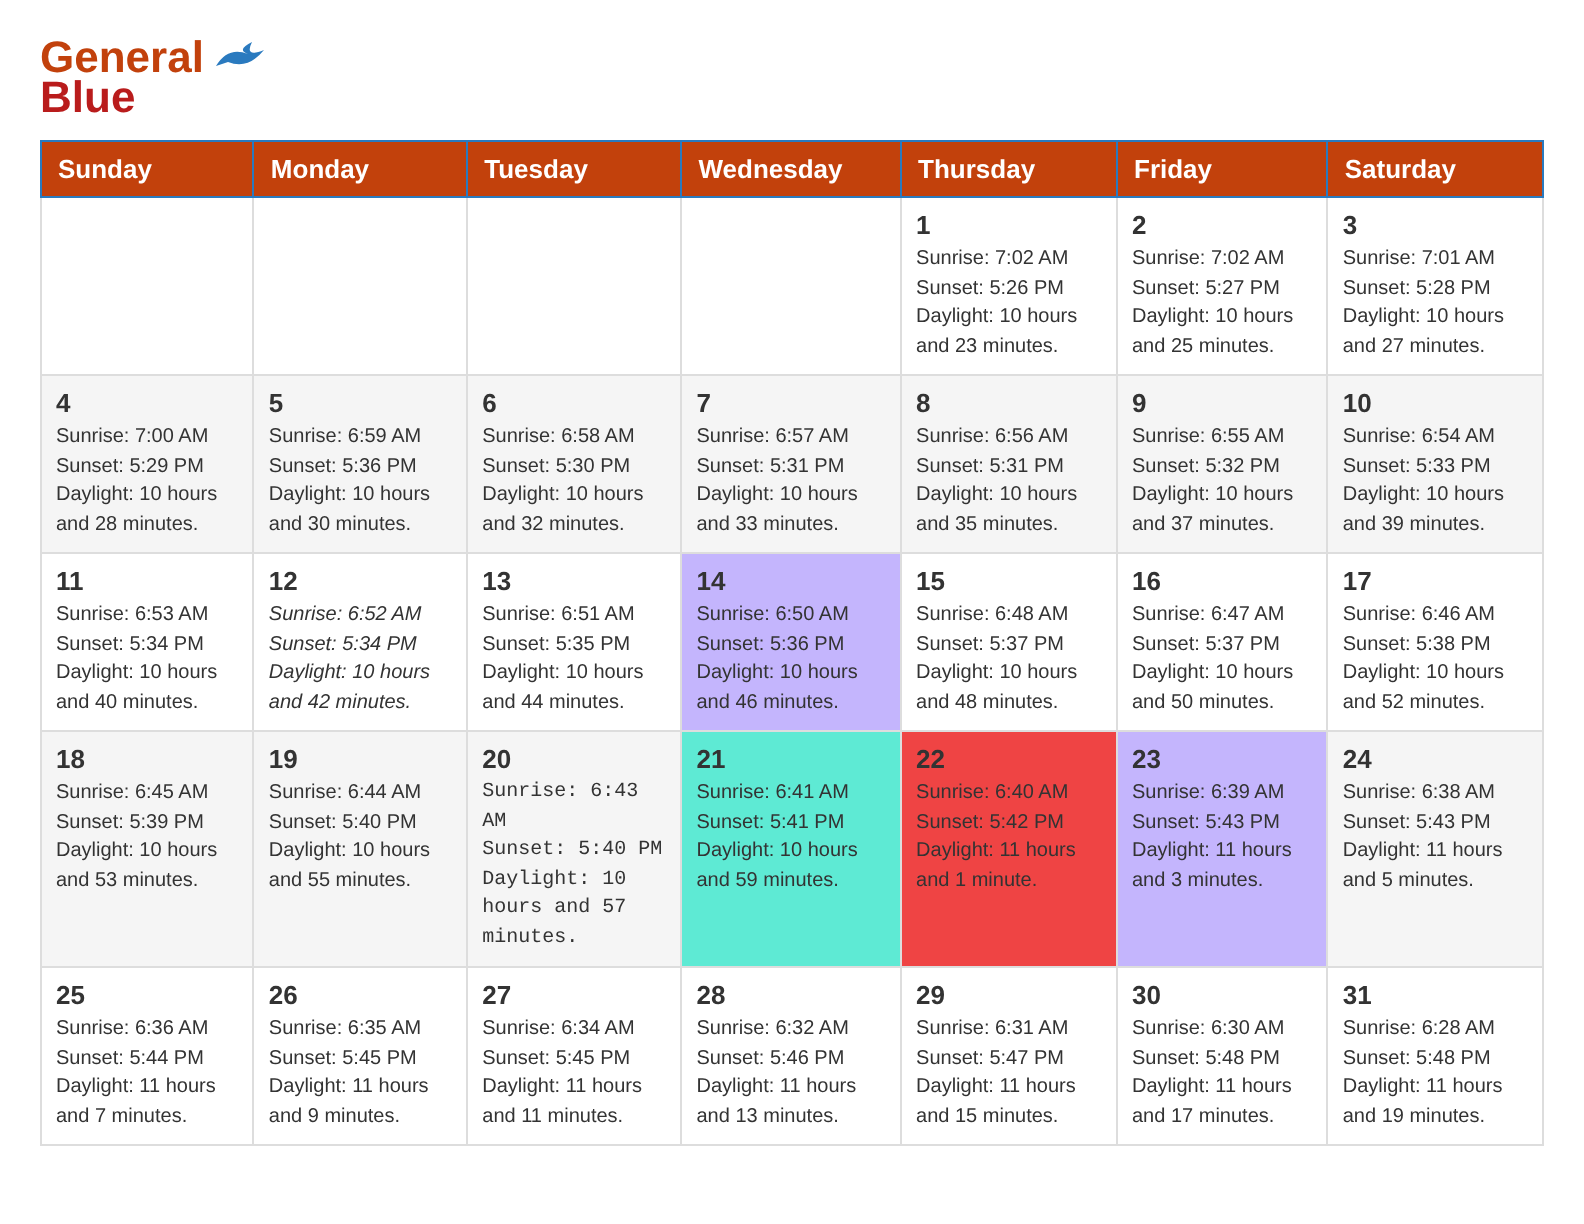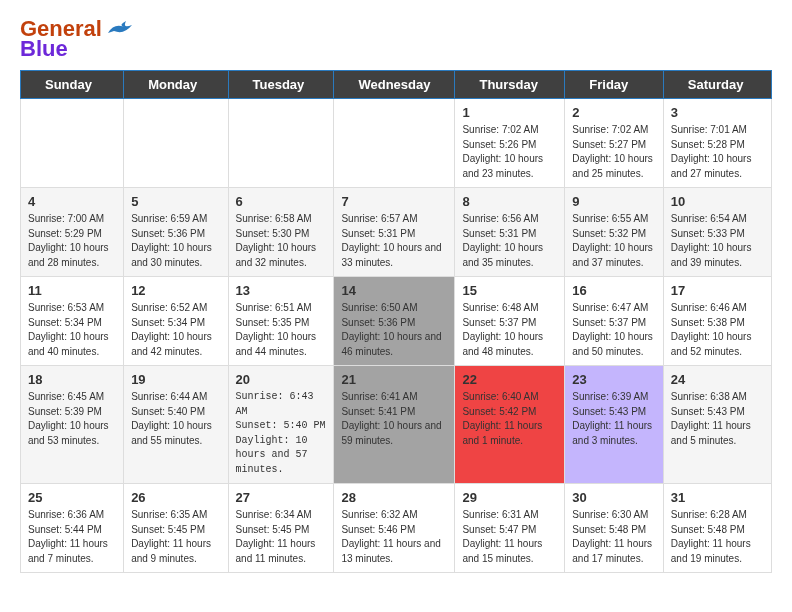--- a/index.html
+++ b/index.html
@@ -38,25 +38,25 @@
       font-size: 16px;
       color: #555;
       margin-top: 2px;
     }
     .calendar {
       width: 100%;
       border-collapse: collapse;
       margin-top: 8px;
     }
     .calendar th {
-      background: #404040;
+      background: #c2410c;
       color: #fff;
       font-size: 13px;
       font-weight: bold;
-      padding: 6px 24px;
+      padding: 6px 8px;
       text-align: left;
       border: 1px solid #2a7abf;
     }
     .calendar td {
       vertical-align: top;
       padding: 6px 7px;
       font-size: 10.5px;
       color: #333;
       border: 1px solid #ddd;
       width: 113px;
@@ -88,21 +88,21 @@
 <body>
 
 <div class="header-section">
   <div class="logo">
     <div class="logo-line">
       <span style="font-size:22px;font-weight:bold;color:#c2410c;">General</span>
       <svg width="28" height="20" viewBox="0 0 28 20">
         <path d="M4,14 Q10,4 20,8 Q14,6 22,2 Q18,10 28,6 Q20,16 10,12 Z" fill="#2a7abf"></path>
       </svg>
     </div>
-    <span style="font-size:22px;font-weight:bold;color:#6d28d9;margin-top:-6px;">Blue</span>
+    <span style="font-size:22px;font-weight:bold;color:#b91c1c;margin-top:-6px;">Blue</span>
   </div>
   <div class="title-block">
     <div class="main-title"></div>
     <div class="subtitle"></div>
   </div>
 </div>
 
 <table class="calendar">
   <thead>
     <tr>
@@ -186,31 +186,31 @@
       </tr>
       <tr>
         <td style="background: rgb(255, 255, 255);">
           <span class="day-num">11</span>
           <div class="day-info" style="white-space: pre-line;">Sunrise: 6:53 AM
 Sunset: 5:34 PM
 Daylight: 10 hours and 40 minutes.</div>
         </td>
         <td style="background: rgb(255, 255, 255);">
           <span class="day-num">12</span>
-          <div class="day-info" style="white-space: pre-line;">Sunrise: 6:52 AM
+          <div class="day-info" style="white-space: pre-line; font-style: italic;">Sunrise: 6:52 AM
 Sunset: 5:34 PM
 Daylight: 10 hours and 42 minutes.</div>
         </td>
         <td style="background: rgb(255, 255, 255);">
           <span class="day-num">13</span>
           <div class="day-info" style="white-space: pre-line;">Sunrise: 6:51 AM
 Sunset: 5:35 PM
 Daylight: 10 hours and 44 minutes.</div>
         </td>
-        <td style="background: #a3a3a3;">
+        <td style="background: #c4b5fd;">
           <span class="day-num">14</span>
           <div class="day-info" style="white-space: pre-line;">Sunrise: 6:50 AM
 Sunset: 5:36 PM
 Daylight: 10 hours and 46 minutes.</div>
         </td>
         <td style="background: rgb(255, 255, 255);">
           <span class="day-num">15</span>
           <div class="day-info" style="white-space: pre-line;">Sunrise: 6:48 AM
 Sunset: 5:37 PM
 Daylight: 10 hours and 48 minutes.</div>
@@ -240,21 +240,21 @@
           <div class="day-info" style="white-space: pre-line;">Sunrise: 6:44 AM
 Sunset: 5:40 PM
 Daylight: 10 hours and 55 minutes.</div>
         </td>
         <td style="background: rgb(245, 245, 245);">
           <span class="day-num">20</span>
           <div class="day-info" style="white-space: pre-line; font-family: Liberation Mono, monospace;">Sunrise: 6:43 AM
 Sunset: 5:40 PM
 Daylight: 10 hours and 57 minutes.</div>
         </td>
-        <td style="background: #a3a3a3;">
+        <td style="background: #5eead4;">
           <span class="day-num">21</span>
           <div class="day-info" style="white-space: pre-line;">Sunrise: 6:41 AM
 Sunset: 5:41 PM
 Daylight: 10 hours and 59 minutes.</div>
         </td>
         <td style="background: #ef4444;">
           <span class="day-num">22</span>
           <div class="day-info" style="white-space: pre-line;">Sunrise: 6:40 AM
 Sunset: 5:42 PM
 Daylight: 11 hours and 1 minute.</div>

